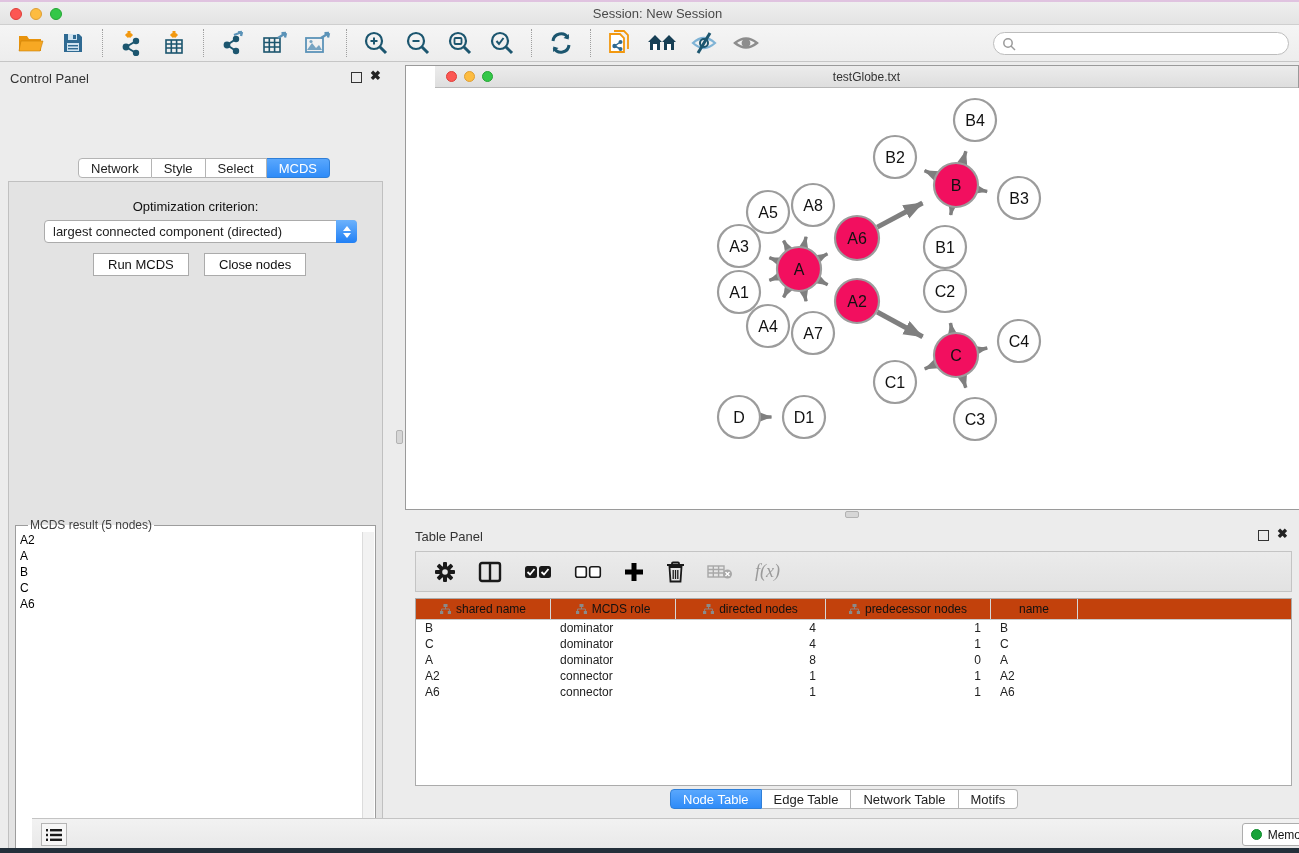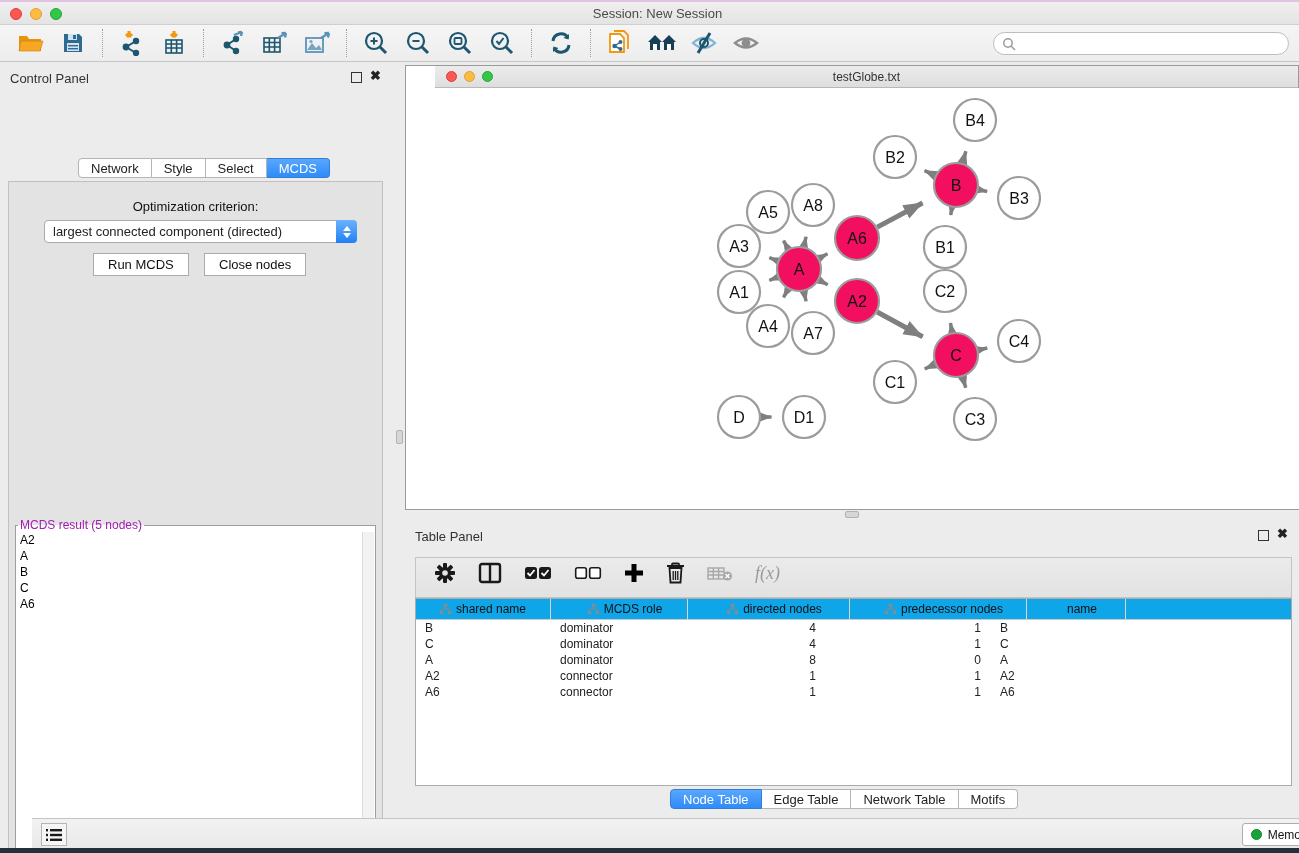--- a/index.html
+++ b/index.html
@@ -89,21 +89,21 @@
     position:absolute; top:71px; height:23px; background:#fff;
     border:1px solid #ababab; border-radius:0; font-size:13px;
     font-family:"Liberation Sans",sans-serif; color:#111; padding:0 14px;
   }
   .btn-run { left:84px; }
   .btn-close { left:195px; }
   fieldset.mcds-result {
     position:absolute; left:6px; top:336px; width:361px; height:341px;
     border:1px solid #9d9d9d; background:#fff; padding:0;
   }
-  fieldset.mcds-result legend { font-size:12px; color:#a21caf; margin-left:2px; padding:0 2px; }
+  fieldset.mcds-result legend { font-size:12px; color:#404040; margin-left:12px; padding:0 2px; }
   .mcds-list { position:absolute; left:1px; top:0px; right:13px; bottom:1px; background:#fff; overflow:hidden; }
   .mcds-item { font-size:12px; line-height:16px; padding-left:3px; color:#000; }
   .mcds-scroll { position:absolute; right:1px; top:0; bottom:1px; width:12px; background:#f2f2f2; border-left:1px solid #dcdcdc; }
   
   .net-window {
     position:absolute; left:405px; top:65px; width:894px; height:445px;
     background:#fff; border:1px solid #9a9a9a;padding-left:29px;
   }
   .net-titlebar {
     position:relative; height:22px; background:linear-gradient(#ececec,#dedede);
@@ -119,31 +119,31 @@
   .splitter-v { position:absolute; left:396px; top:430px; width:7px; height:14px; background:#d6d6d6; border:1px solid #b2b2b2; border-radius:2px; }
   .splitter-h { position:absolute; left:845px; top:511px; width:14px; height:7px; background:#d6d6d6; border:1px solid #b2b2b2; border-radius:2px; }
   
   .table-panel {
     position:absolute; left:405px; top:520px; width:894px; height:295px;
     background:#ececec;
   }
   .table-panel .ph-float { right:30px; }
   .table-panel .ph-close { right:11px; }
   .tp-toolbar {
-    position:absolute; left:10px; top:37px; width:877px; height:41px;
+    position:absolute; left:10px; top:31px; width:877px; height:41px;
     background:linear-gradient(#ebebeb,#e2e2e2); border:1px solid #c4c4c4;
-    display:flex; align-items:flex-start; padding-left:18px;
+    display:flex; align-items:center; padding-left:18px;
   }
   .tpicon { height:30px; display:flex; align-items:center; justify-content:center; margin-right:22px; }
   .fx-label { font-family:"Liberation Serif",serif; font-style:italic; font-size:18px; color:#9a9a9a; }
   .node-table {
     position:absolute; left:10px; top:78px; width:877px; height:188px;
     background:#fff; border:1px solid #ababab;
   }
-  .nt-header { display:flex; height:21px; background:#0ea5e9; border-bottom:1px solid #c9c9c9;gap:12px; }
+  .nt-header { display:flex; height:21px; background:#c2410c; border-bottom:1px solid #c9c9c9; }
   .nt-th {
     display:flex; align-items:center; justify-content:center; gap:5px;
     font-size:12px; color:#111; border-right:1px solid #d6d6d6; height:100%;
   }
   .nt-row { display:flex; height:16px; }
   .nt-td { font-size:12px; line-height:16px; overflow:hidden; white-space:nowrap; }
   .al { padding-left:9px; text-align:left; }
   .ar { padding-right:10px; text-align:right; }
   .tp-tabs { left:265px; top:269px; }
   .tp-tabs .seg-tab { font-size:13px; }

